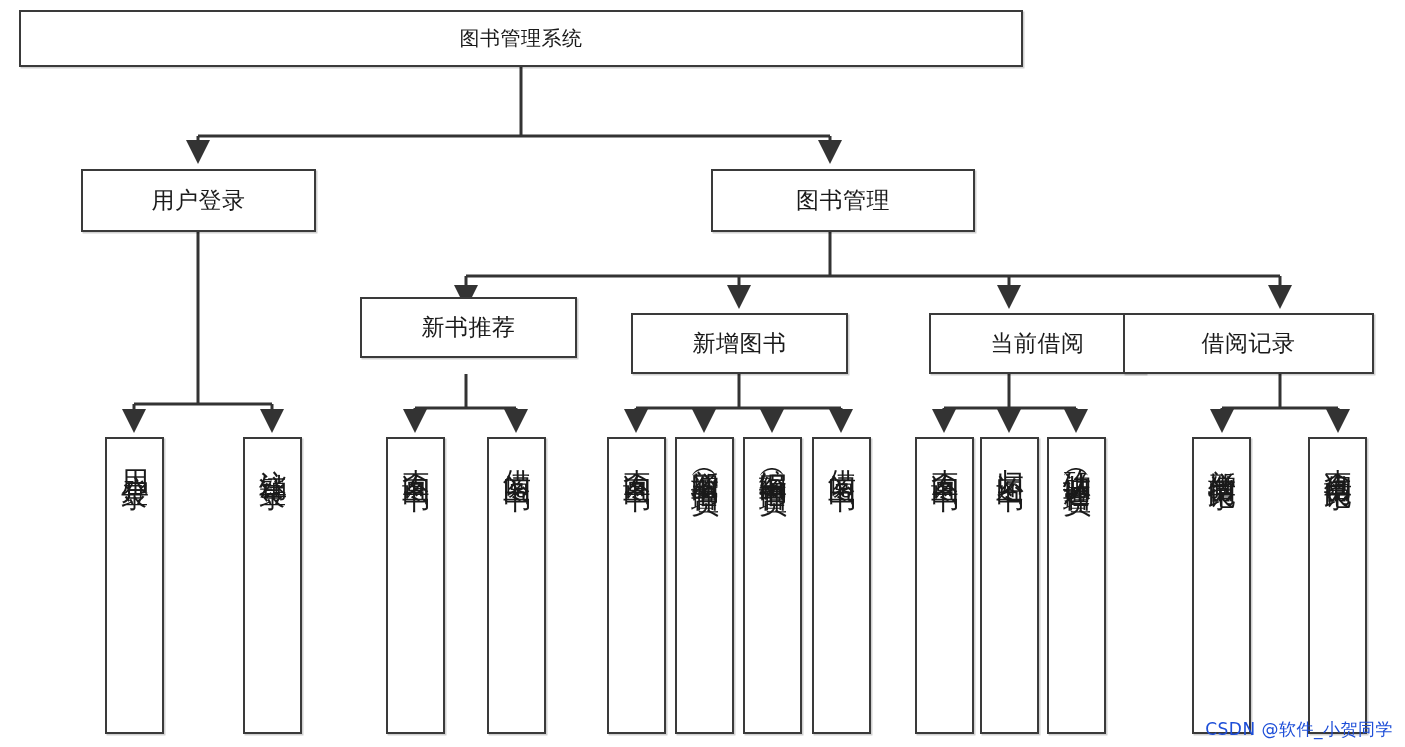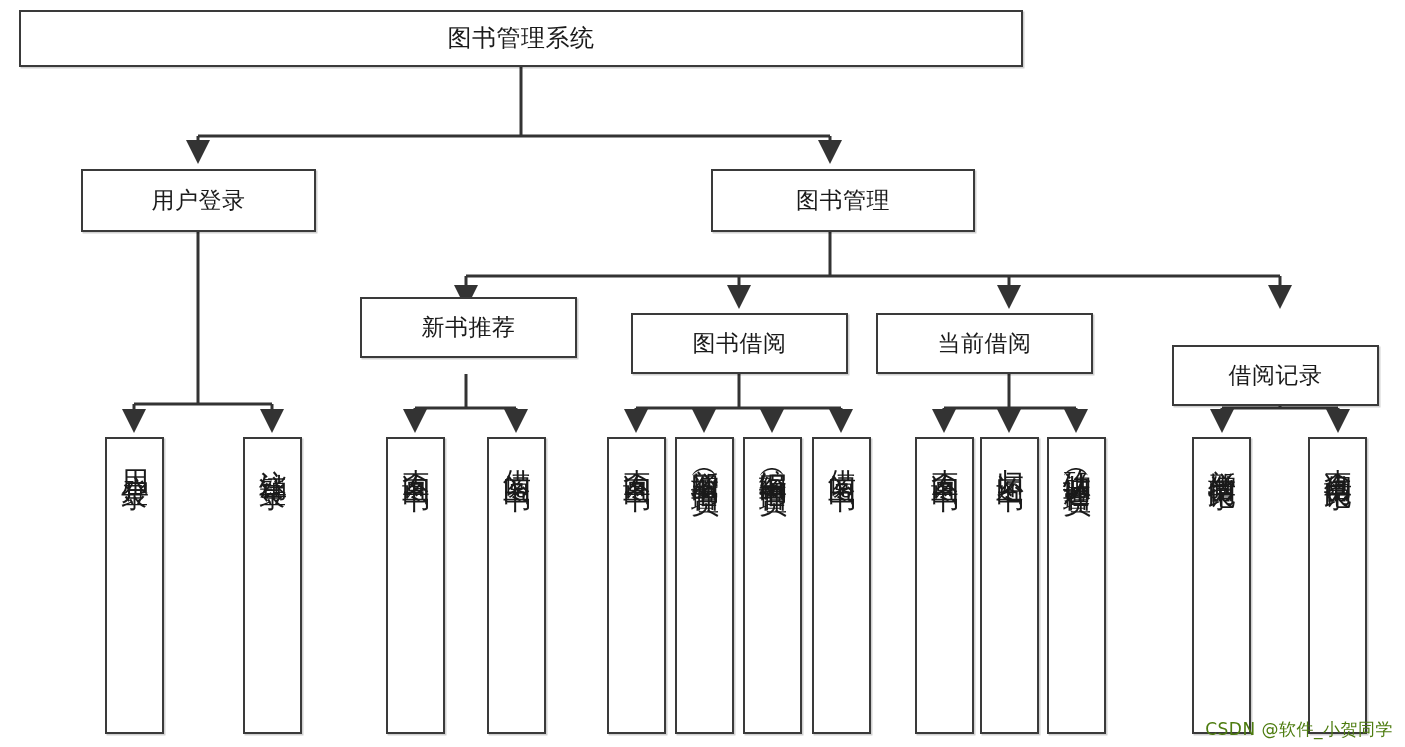--- a/index.html
+++ b/index.html
@@ -26,21 +26,21 @@
     color:#1a1a1a;
   }
   .node .lbl{
     display:block;
     text-align:center;
     line-height:1.12;
     letter-spacing:0.5px;
   }
   
   .node.h .lbl{font-size:23px;}
-  .node.root .lbl{font-size:24px;}
+  .node.root .lbl{font-size:20px;}
 
   
   .node.v{
     align-items:flex-start;
     justify-content:center;
     padding-top:8px;
   }
   .node.v .lbl{
     writing-mode:vertical-rl;
     text-orientation:upright;
@@ -49,21 +49,21 @@
     letter-spacing:5px;
     white-space:pre;
   }
   .node.v.tall .lbl{letter-spacing:3px;}
 
   .watermark{
     position:absolute;
     right:12px;
     bottom:6px;
     font-size:17px;
-    color:#4d7c0f;
+    color:#1d4ed8;
     letter-spacing:0.5px;
     white-space:nowrap;
     z-index:5;
     font-family:"DejaVu Sans","Liberation Sans",sans-serif;
   }
 </style>
 </head>
 <body>
 
 <div id="canvas">
@@ -126,26 +126,26 @@
     <span class="lbl">用户登录</span>
   </div>
   <div class="node h" style="left:711px;top:169px;width:264px;height:63px;">
     <span class="lbl">图书管理</span>
   </div>
 
   <div class="node h" style="left:360px;top:297px;width:217px;height:61px;">
     <span class="lbl">新书推荐</span>
   </div>
   <div class="node h" style="left:631px;top:313px;width:217px;height:61px;">
-    <span class="lbl">图书借阅</span>
+    <span class="lbl">新增图书</span>
   </div>
-  <div class="node h" style="left:876px;top:313px;width:217px;height:61px;">
+  <div class="node h" style="left:929px;top:313px;width:217px;height:61px;">
     <span class="lbl">当前借阅</span>
   </div>
-  <div class="node h" style="left:1172px;top:313px;width:207px;height:61px;margin-top:32px;">
+  <div class="node h" style="left:1123px;top:313px;width:251px;height:61px;">
     <span class="lbl">借阅记录</span>
   </div>
 
   <div class="node v" style="left:105px;top:437px;width:59px;height:297px;">
     <span class="lbl">用户登录</span>
   </div>
   <div class="node v" style="left:243px;top:437px;width:59px;height:297px;">
     <span class="lbl">注销登录</span>
   </div>
 

